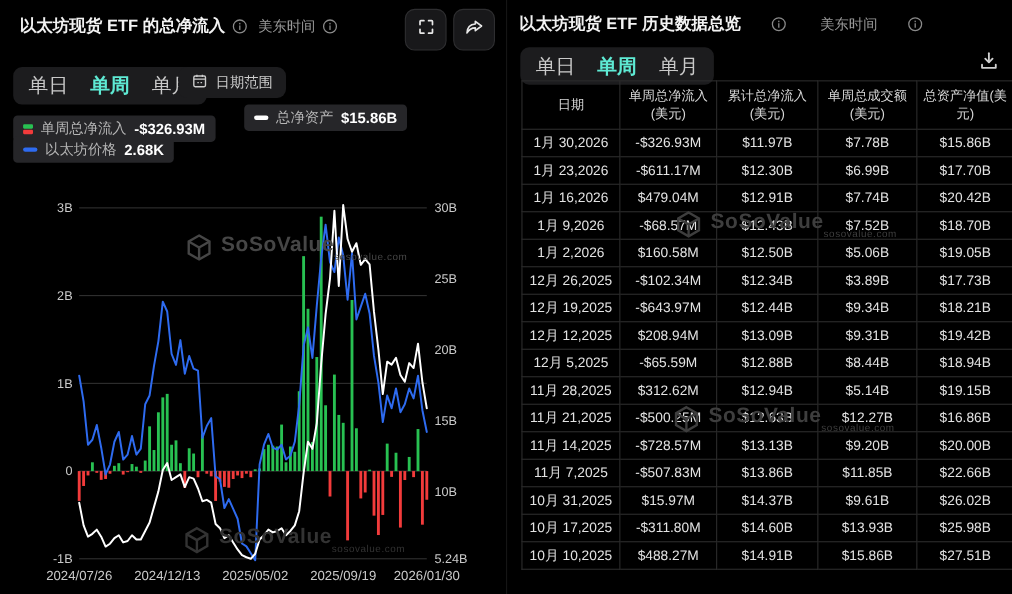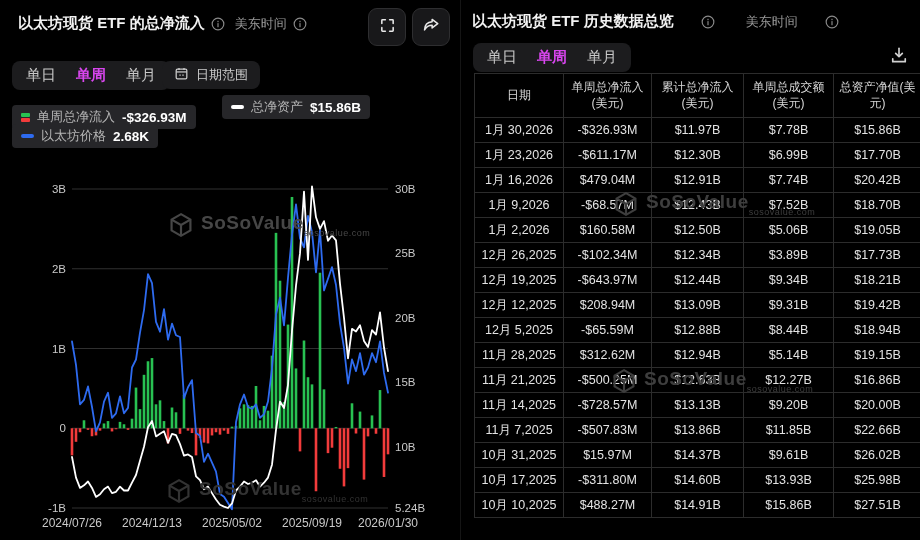--- a/index.html
+++ b/index.html
@@ -14,23 +14,23 @@
   .title{font-size:15px;font-weight:bold;color:#f2f2f2;white-space:nowrap;}
   .tz{font-size:13px;color:#9a9a9a;white-space:nowrap;margin-left:4px;}
   .info-ic{display:inline-flex;width:14px;height:14px;}
 
   
   .sq-btn{position:absolute;width:36px;height:36px;background:#18181a;border:1px solid #2e2e30;
           border-radius:9px;display:flex;align-items:center;justify-content:center;cursor:pointer;}
 
   
   .tabgroup{position:absolute;display:flex;align-items:center;background:#1c1c1e;border-radius:8px;
-            padding:3px 4px;font-size:15px;color:#c9c9c9;}
+            padding:3px 4px;font-size:18px;color:#c9c9c9;}
   .tabgroup .tab{padding:2px 10px;cursor:pointer;white-space:nowrap;}
-  .tabgroup .tab.active{color:#d946ef;font-weight:bold;}
+  .tabgroup .tab.active{color:#5eead4;font-weight:bold;}
   .range-btn{position:absolute;display:flex;align-items:flex-start;gap:7px;background:#1c1c1e;border-radius:8px;
              padding:5px 12px;font-size:13px;color:#cccccc;cursor:pointer;}
 
   
   .chip{position:absolute;display:flex;align-items:center;gap:7px;background:#262629;border-radius:4px;
         padding:3px 9px;font-size:13px;color:#b5b5b5;white-space:nowrap;}
   .chip b{color:#fff;font-size:13.5px;}
   .dash{display:inline-block;width:13px;height:4px;border-radius:2px;}
 
   

